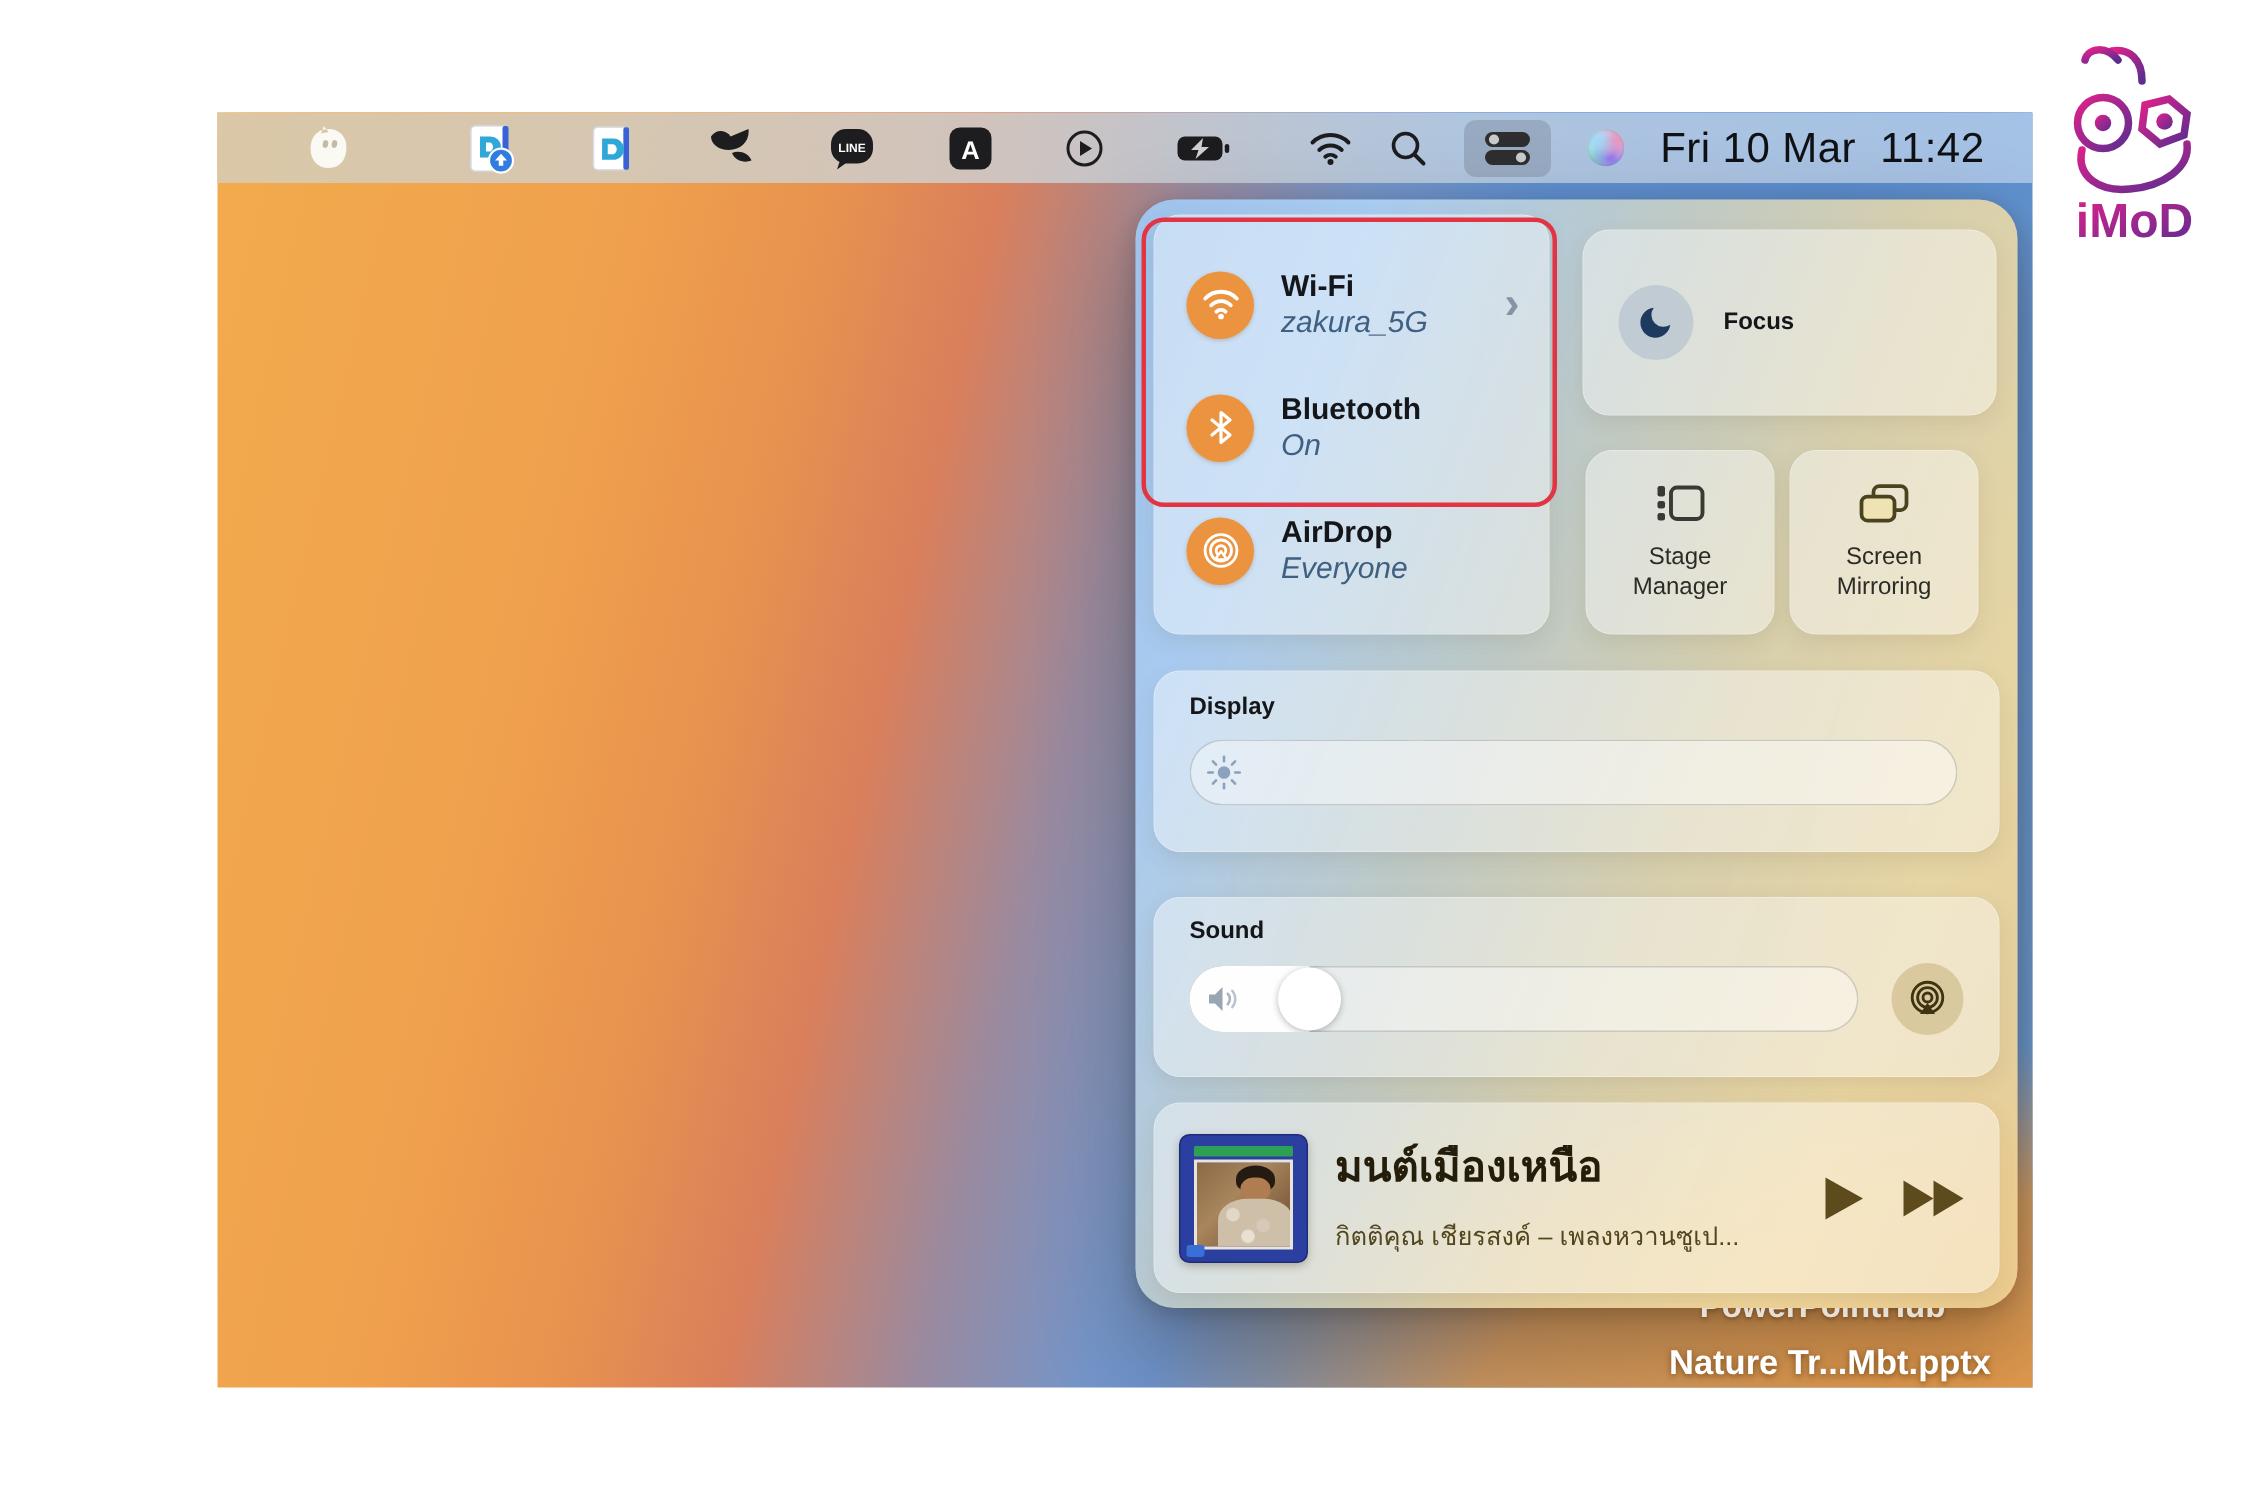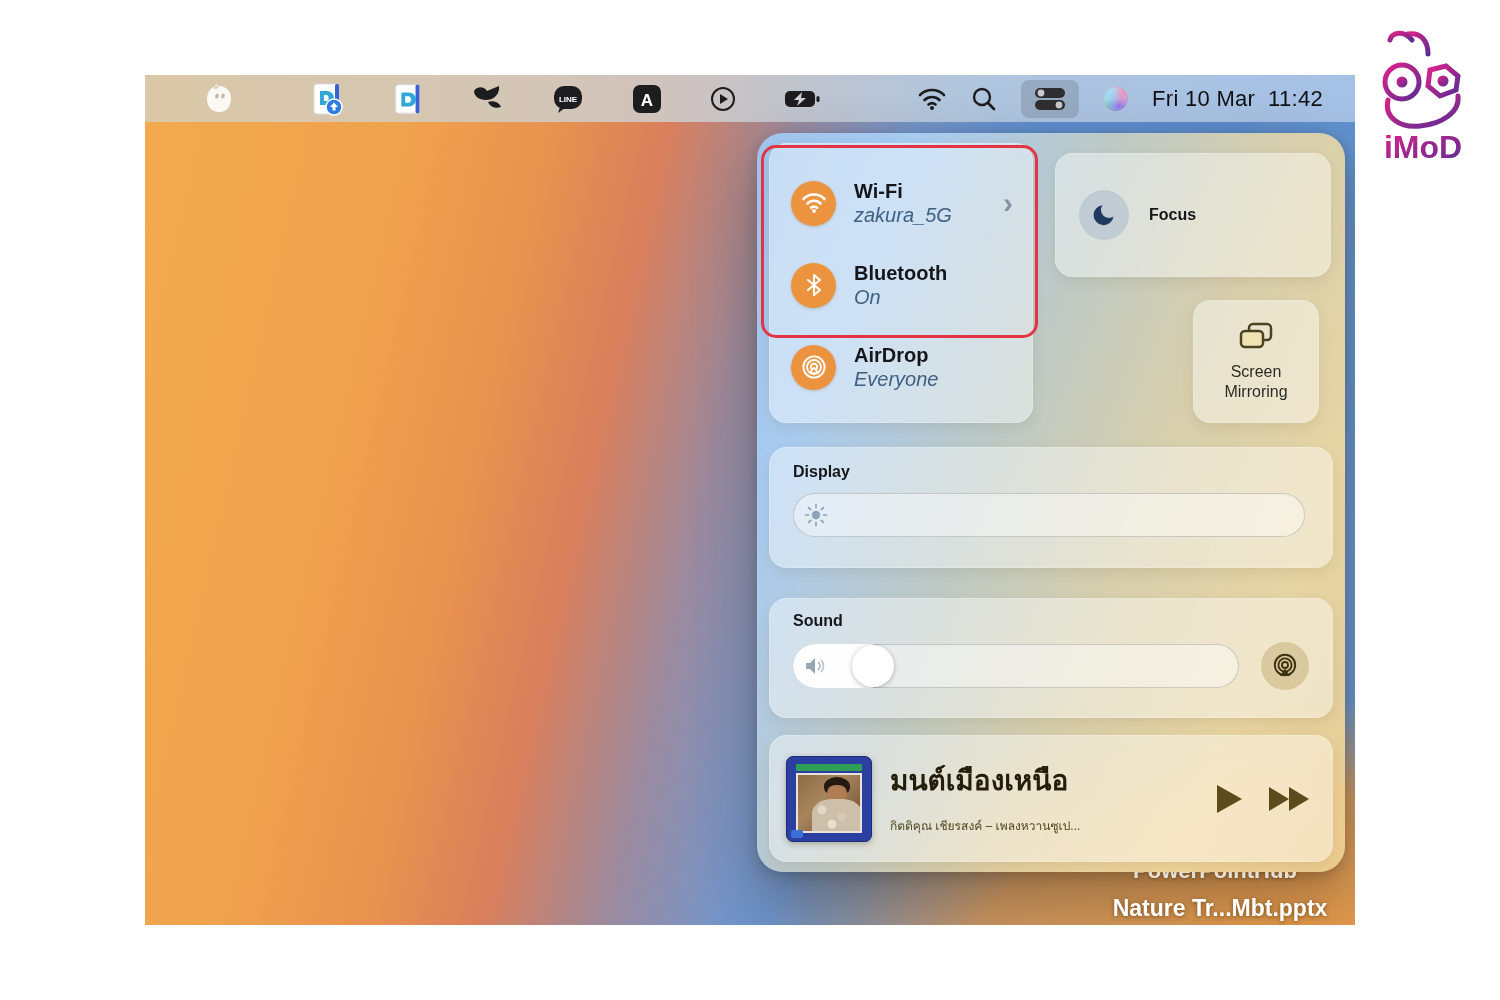--- a/index.html
+++ b/index.html
@@ -16,21 +16,21 @@
   
   .menubar {
     position:absolute; left:0; top:0; width:100%; height:47px;
     background:linear-gradient(90deg, rgba(214,203,180,.88) 0%, rgba(206,204,202,.88) 42%, rgba(186,204,224,.88) 68%, rgba(174,200,232,.88) 100%);
     backdrop-filter:blur(22px);
     display:flex; align-items:center; justify-content:space-between;
   }
   .mb-left { display:flex; align-items:center; gap:46px; padding-left:58px; }
   .mb-right { display:flex; align-items:center; gap:24px; padding-right:32px; }
   .mb-item { display:flex; align-items:center; justify-content:center; height:38px; }
-  .mb-clock { font-size:22px; font-weight:500; color:#101114; letter-spacing:.3px; white-space:pre; }
+  .mb-clock { font-size:28px; font-weight:500; color:#101114; letter-spacing:.3px; white-space:pre; }
   .cc-highlight { background:rgba(0,0,0,.13); border-radius:8px; width:58px; height:38px; }
   .siri-orb { width:25px; height:25px; border-radius:50%;
     background:
       radial-gradient(circle at 30% 32%, #9fd9f7 0%, rgba(159,217,247,0) 55%),
       radial-gradient(circle at 72% 30%, #f28ab8 0%, rgba(242,138,184,0) 55%),
       radial-gradient(circle at 64% 76%, #8a6ff0 0%, rgba(138,111,240,0) 60%),
       radial-gradient(circle at 28% 72%, #7ee0c0 0%, rgba(126,224,192,0) 55%),
       #d9e8f6;
     box-shadow:inset 0 0 3px rgba(0,0,0,.25);
   }
@@ -89,21 +89,21 @@
   .album { width:86px; height:86px; min-width:86px; border-radius:7px; background:#2b3fa0; border:1px solid #1c2c7a; padding:7px 9px; position:relative; box-shadow:0 2px 6px rgba(60,40,0,.3); }
   .album-strip { height:7px; background:#2ea055; border-radius:1px; margin-bottom:2px; }
   .album-photo { height:60px; background:linear-gradient(135deg,#8a6a45 0%,#a8855c 40%,#6b4a30 100%); border:2px solid #e8e4da; position:relative; overflow:hidden; }
   .album-hair { position:absolute; left:26px; top:2px; width:26px; height:18px; border-radius:50% 50% 40% 40%; background:#241a12; }
   .album-face { position:absolute; left:29px; top:10px; width:20px; height:16px; border-radius:45%; background:#b07d52; }
   .album-shirt { position:absolute; left:14px; top:24px; width:50px; height:36px; border-radius:40% 40% 0 0;
     background:radial-gradient(circle at 20% 30%, #e2d8c8 4px, transparent 5px), radial-gradient(circle at 60% 50%, #d8c8b8 4px, transparent 5px), radial-gradient(circle at 40% 70%, #e8e0d0 4px, transparent 5px), #cdbfa8; }
   .album-badge { position:absolute; left:4px; bottom:3px; width:12px; height:8px; background:#3a6fd8; border-radius:2px; }
   .music-text { margin-left:18px; flex:1; min-width:0; }
   .music-title { font-size:28px; font-weight:700; color:#241d0a; line-height:1.3; }
-  .music-sub { font-size:12px; color:#51461e; line-height:1.35; margin-top:18px; white-space:nowrap; overflow:hidden; }
+  .music-sub { font-size:17px; color:#51461e; line-height:1.35; margin-top:18px; white-space:nowrap; overflow:hidden; }
   .transport { display:flex; align-items:center; gap:22px; margin-left:12px; }
 
   
   .file-label { position:absolute; font-weight:700; text-align:center; z-index:1; }
   .file-label-1 { left:960px; top:783px; width:220px; font-size:22px; color:rgba(238,236,230,.92);
     text-shadow:0 1px 3px rgba(90,50,0,.55); clip-path:inset(14px 0 0 0); }
   .file-label-2 { left:950px; top:820px; width:250px; font-size:23px; color:#ffffff;
     text-shadow:0 1px 4px rgba(90,50,0,.65); }
 
   
@@ -256,20 +256,29 @@
 
     <div class="card focus-card">
       <div class="moon-circle">
         <svg width="26" height="26" viewBox="0 0 26 26">
           <path d="M22.5 14.5 A 10 10 0 1 1 11.5 3.2 A 8 8 0 0 0 22.5 14.5 Z" fill="#1e3a5f"></path>
         </svg>
       </div>
       <div class="card-title">Focus</div>
     </div>
 
+    <div class="card tile stage-tile">
+      <svg width="34" height="30" viewBox="0 0 34 30">
+        <rect x="2" y="2" width="5" height="7" rx="1.5" fill="#3a3a34"></rect>
+        <rect x="2" y="12" width="5" height="5" rx="1.5" fill="#3a3a34"></rect>
+        <rect x="2" y="20" width="5" height="5" rx="1.5" fill="#3a3a34"></rect>
+        <rect x="11" y="3" width="21" height="21" rx="4" fill="none" stroke="#3a3a34" stroke-width="2.6"></rect>
+      </svg>
+      <div class="tile-label">Stage Manager</div>
+    </div>
 
     <div class="card tile mirror-tile">
       <svg width="36" height="30" viewBox="0 0 36 30">
         <rect x="11" y="2" width="22" height="16" rx="4" fill="none" stroke="#4a431f" stroke-width="2.5"></rect>
         <rect x="3" y="9" width="22" height="16" rx="4" fill="#efe3b4" stroke="#4a431f" stroke-width="2.5"></rect>
       </svg>
       <div class="tile-label">Screen Mirroring</div>
     </div>
 
     <div class="card display-card">

